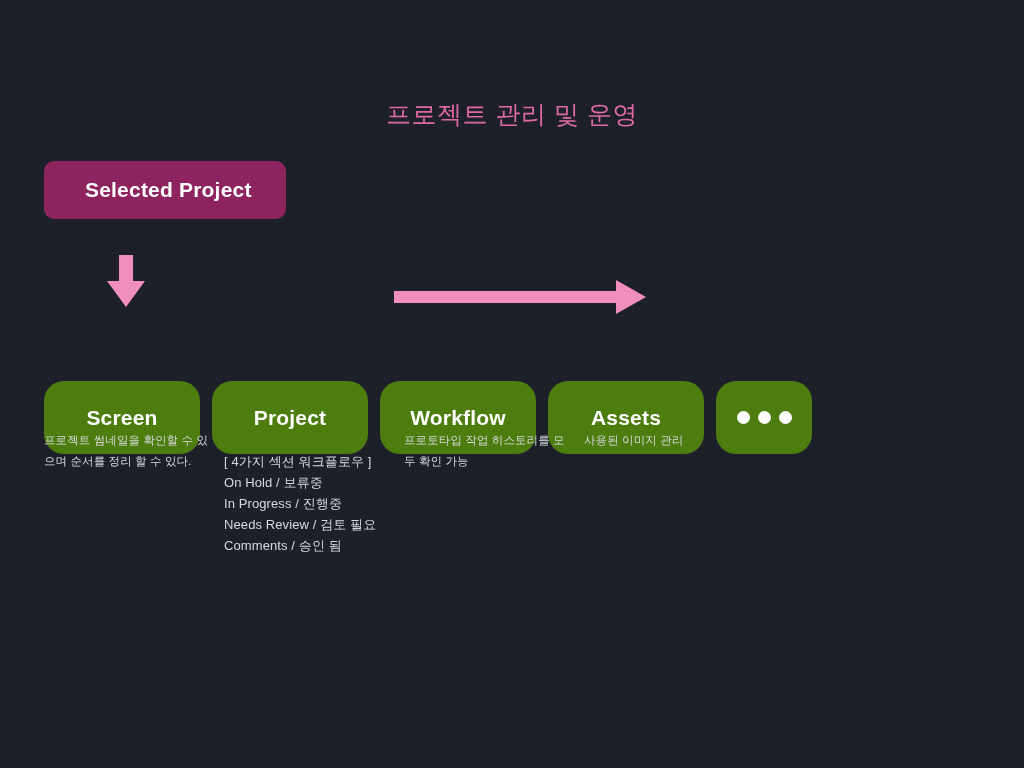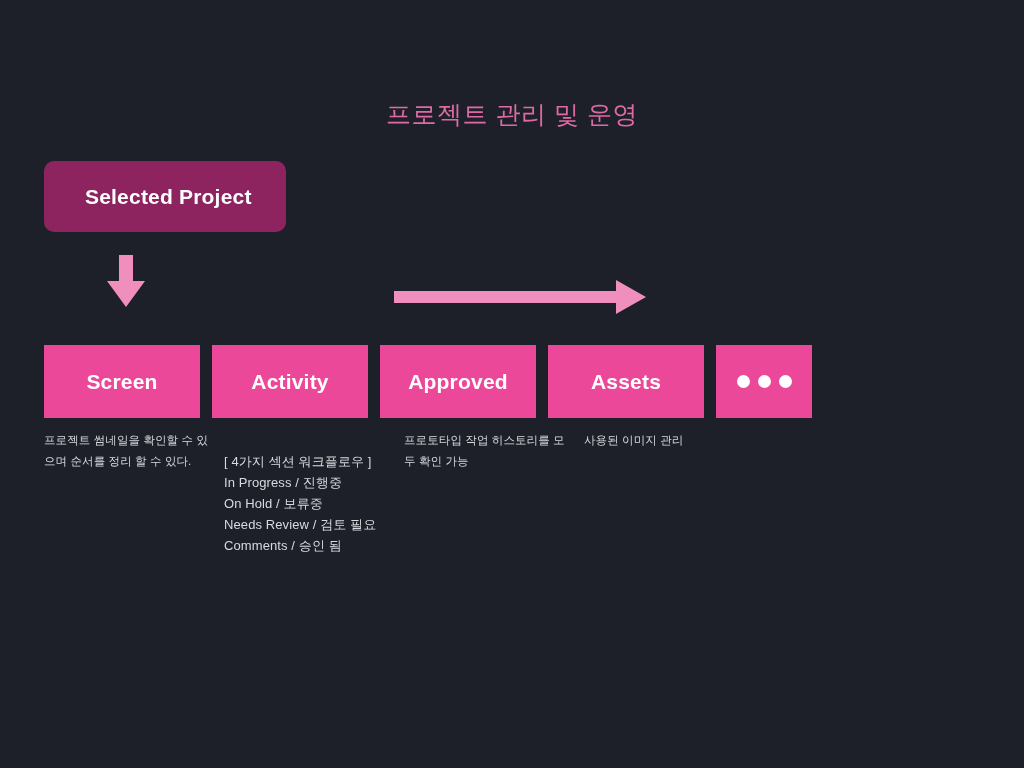--- a/index.html
+++ b/index.html
@@ -32,21 +32,21 @@
     color: #dd6aa5;
     letter-spacing: 0.5px;
   }
 
   
   .selected-project {
     position: absolute;
     left: 44px;
     top: 161px;
     width: 242px;
-    height: 71px;
+    height: 58px;
     background: #8d2460;
     border-radius: 10px;
     display: flex;
     align-items: center;
     padding-left: 41px;
   }
   .selected-project-label {
     color: #ffffff;
     font-size: 21px;
     font-weight: bold;
@@ -73,28 +73,29 @@
   .card-row {
     position: absolute;
     left: 44px;
     top: 345px;
     width: 936px;
     height: 73px;
     display: flex;
     gap: 12px;
   }
   .card {
-    background: #ec4899;
-    border-radius: 0;
+    background: #4d7c0f;
+    border-radius: 20px;
     height: 73px;
     display: flex;
     align-items: center;
     justify-content: center;
     flex: 0 0 auto;
     cursor: pointer;
+    margin-top: 36px;
   }
   .card-w-wide  { width: 156px; }
   .card-w-dots  { width: 96px; }
   .card-label {
     color: #ffffff;
     font-size: 21px;
     font-weight: bold;
     letter-spacing: 0.2px;
     white-space: nowrap;
   }
@@ -172,25 +173,25 @@
   </div>
 
   <div class="card-row">
 
     <div class="card card-w-wide">
       <span class="card-label">Screen</span>
     </div>
 
 
     <div class="card card-w-wide">
-      <span class="card-label">Activity</span>
-    </div>
-
-    <div class="card card-w-wide">
-      <span class="card-label">Approved</span>
+      <span class="card-label">Project</span>
+    </div>
+
+    <div class="card card-w-wide">
+      <span class="card-label">Workflow</span>
     </div>
 
     <div class="card card-w-wide">
       <span class="card-label">Assets</span>
     </div>
 
     <div class="card card-w-dots">
       <span class="dots">
         <span class="dot"></span>
         <span class="dot"></span>
@@ -203,22 +204,22 @@
   <div class="desc-layer">
 
     <div class="desc-col">
       <div class="desc-text">프로젝트 썸네일을 확인할 수 있으며 순서를 정리 할 수 있다.</div>
     </div>
 
     <div class="desc-col">
 
       <div class="workflow-list">
         <div class="workflow-item workflow-head">[ 4가지 섹션 워크플로우 ]</div>
+        <div class="workflow-item">On Hold / 보류중</div>
         <div class="workflow-item">In Progress / 진행중</div>
-        <div class="workflow-item">On Hold / 보류중</div>
         <div class="workflow-item">Needs Review / 검토 필요</div>
         <div class="workflow-item">Comments / 승인 됨</div>
       </div>
     </div>
 
     <div class="desc-col">
       <div class="desc-text">프로토타입 작업 히스토리를 모두 확인 가능</div>
     </div>
 
 

